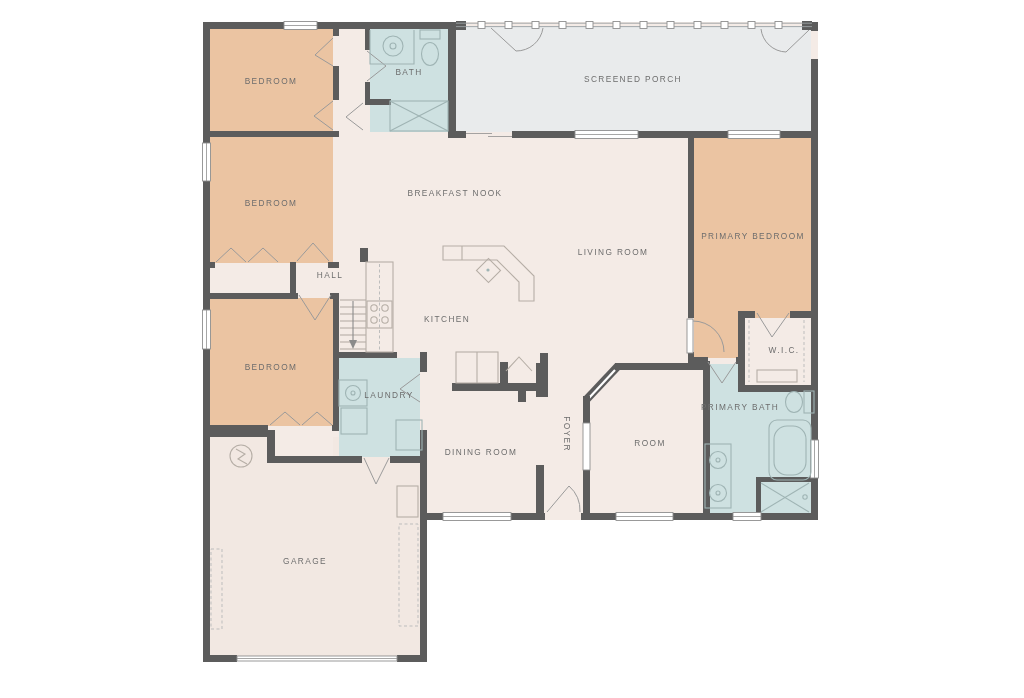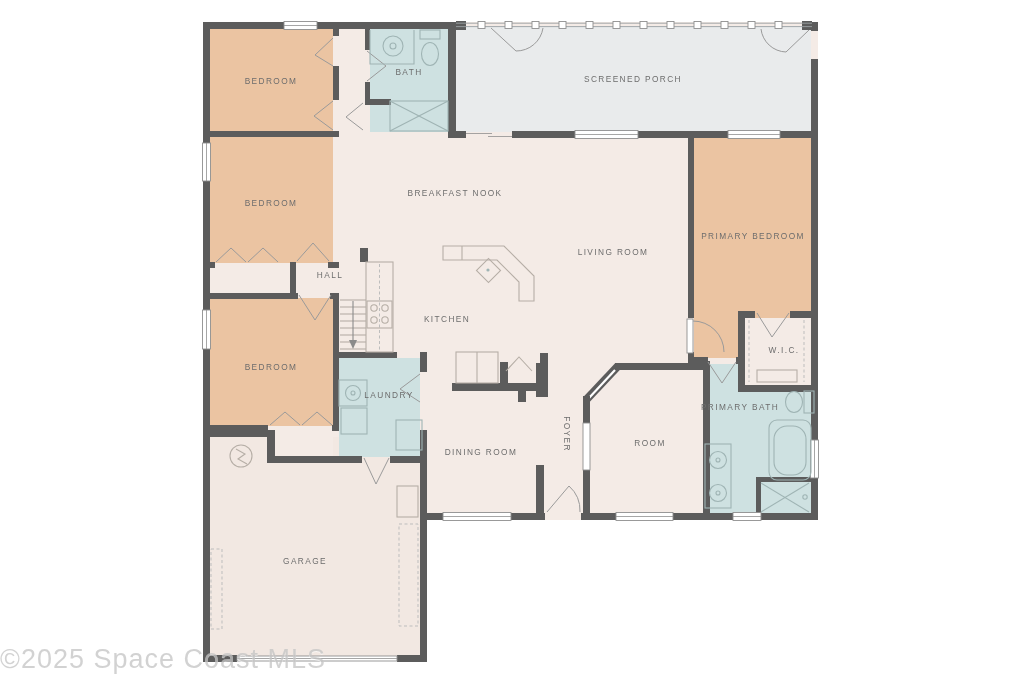--- a/index.html
+++ b/index.html
@@ -278,14 +278,13 @@
     <text class="lbl" x="389" y="398">LAUNDRY</text>
     <text class="lbl" x="481" y="455">DINING ROOM</text>
     <text class="lbl" x="567" y="437" transform="rotate(90 567 434)">FOYER</text>
     <text class="lbl" x="650" y="446">ROOM</text>
     <text class="lbl" x="784" y="353">W.I.C.</text>
     <text class="lbl" x="740" y="410">PRIMARY BATH</text>
     <text class="lbl" x="305" y="564">GARAGE</text>
   </g>
 </svg>
 
-<div id="watermark">©2025 Space Coast MLS</div>
 </div>
 
 </body></html>

